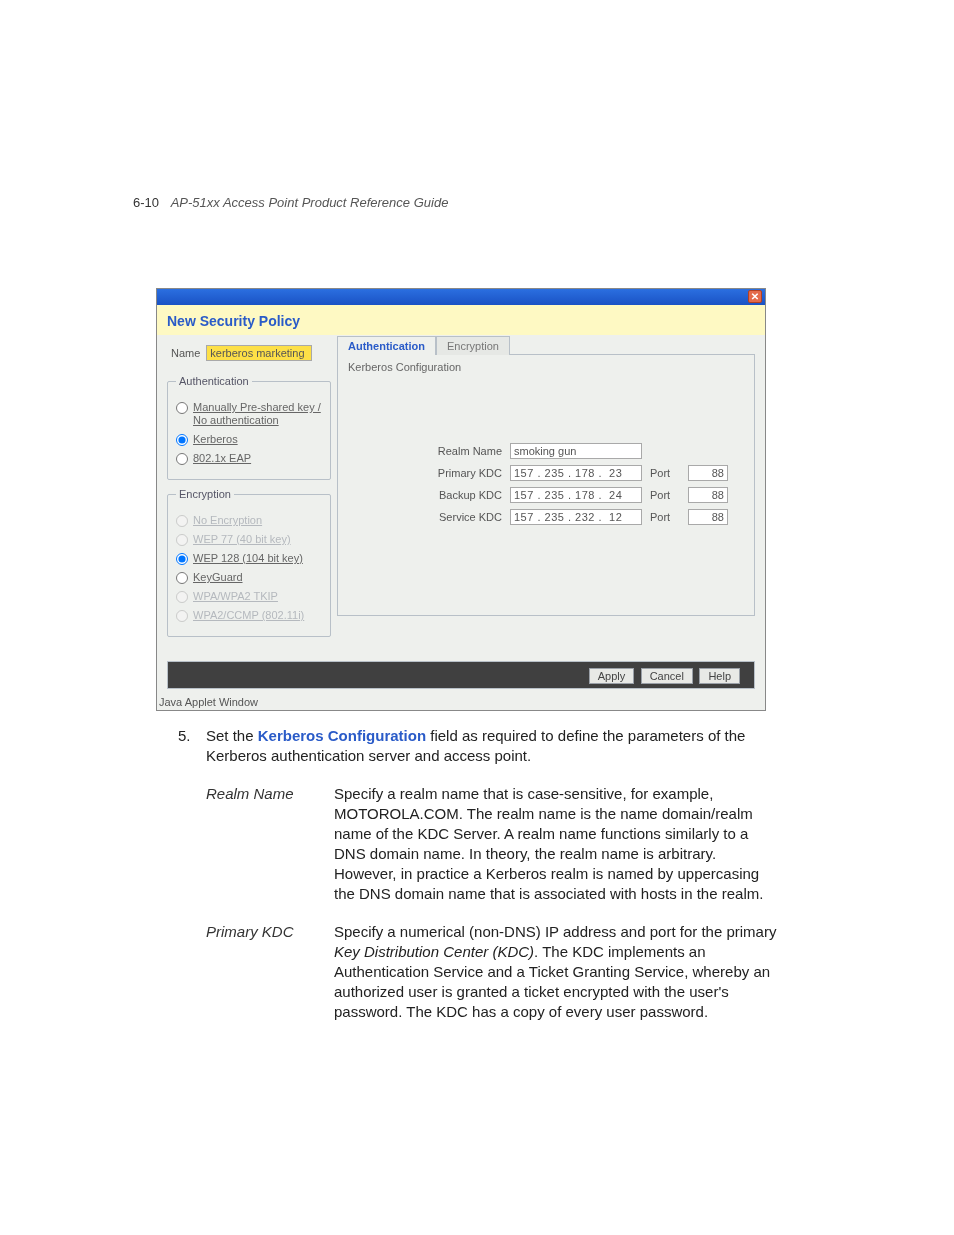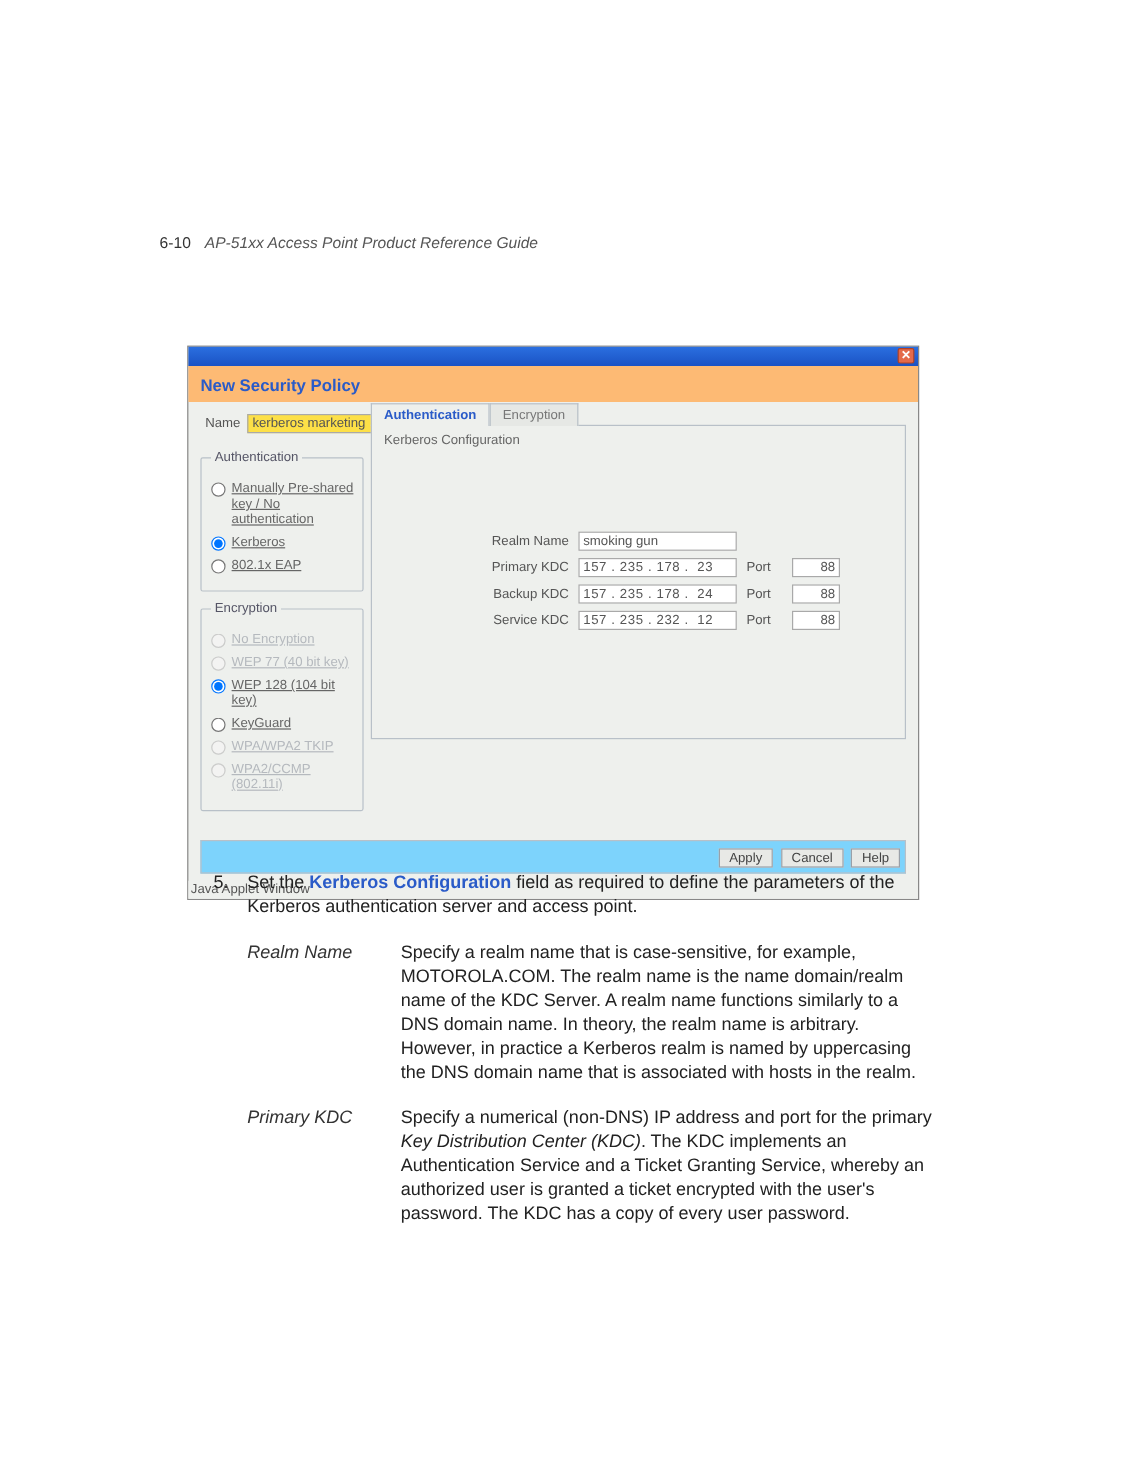--- a/index.html
+++ b/index.html
@@ -55,29 +55,29 @@
       line-height: 11px;
       text-align: center;
       font-weight: bold;
       border-radius: 2px;
     }
     .window-title {
       padding: 8px 10px 6px 10px;
       font-size: 14px;
       font-weight: bold;
       color: #2a5bc8;
-      background: #fdba74;
+      background: #fef9c3;
     }
     .window-body {
       display: flex;
       padding: 0 10px 10px 10px;
       gap: 6px;
     }
     .left-col {
-      width: 136px;
+      width: 164px;
       font-size: 11px;
       color: #555;
     }
     .name-row {
       display: flex;
       align-items: center;
       gap: 6px;
       margin: 10px 0 14px 4px;
     }
     .name-row input {
@@ -165,23 +165,23 @@
       border: 1px solid #a9a9a9;
       background: #fff;
       color: #555;
       width: 100%;
     }
     .cfg-grid .ip { letter-spacing: 0.5px; }
     .cfg-grid .port-lbl { text-align: left; }
     .cfg-grid .port-in { width: 40px; text-align: right; }
     .footer-bar {
       border: 1px solid #b8c0c8;
-      background: #7dd3fc;
+      background: #404040;
       margin: 6px 10px 6px 10px;
-      padding: 4px 4px;
+      padding: 4px 14px;
       text-align: right;
     }
     .footer-bar button {
       font-size: 11px;
       padding: 1px 8px;
       background: #e8e9e6;
       border: 1px solid #9aa0a8;
       color: #444;
       margin-left: 2px;
       cursor: pointer;

